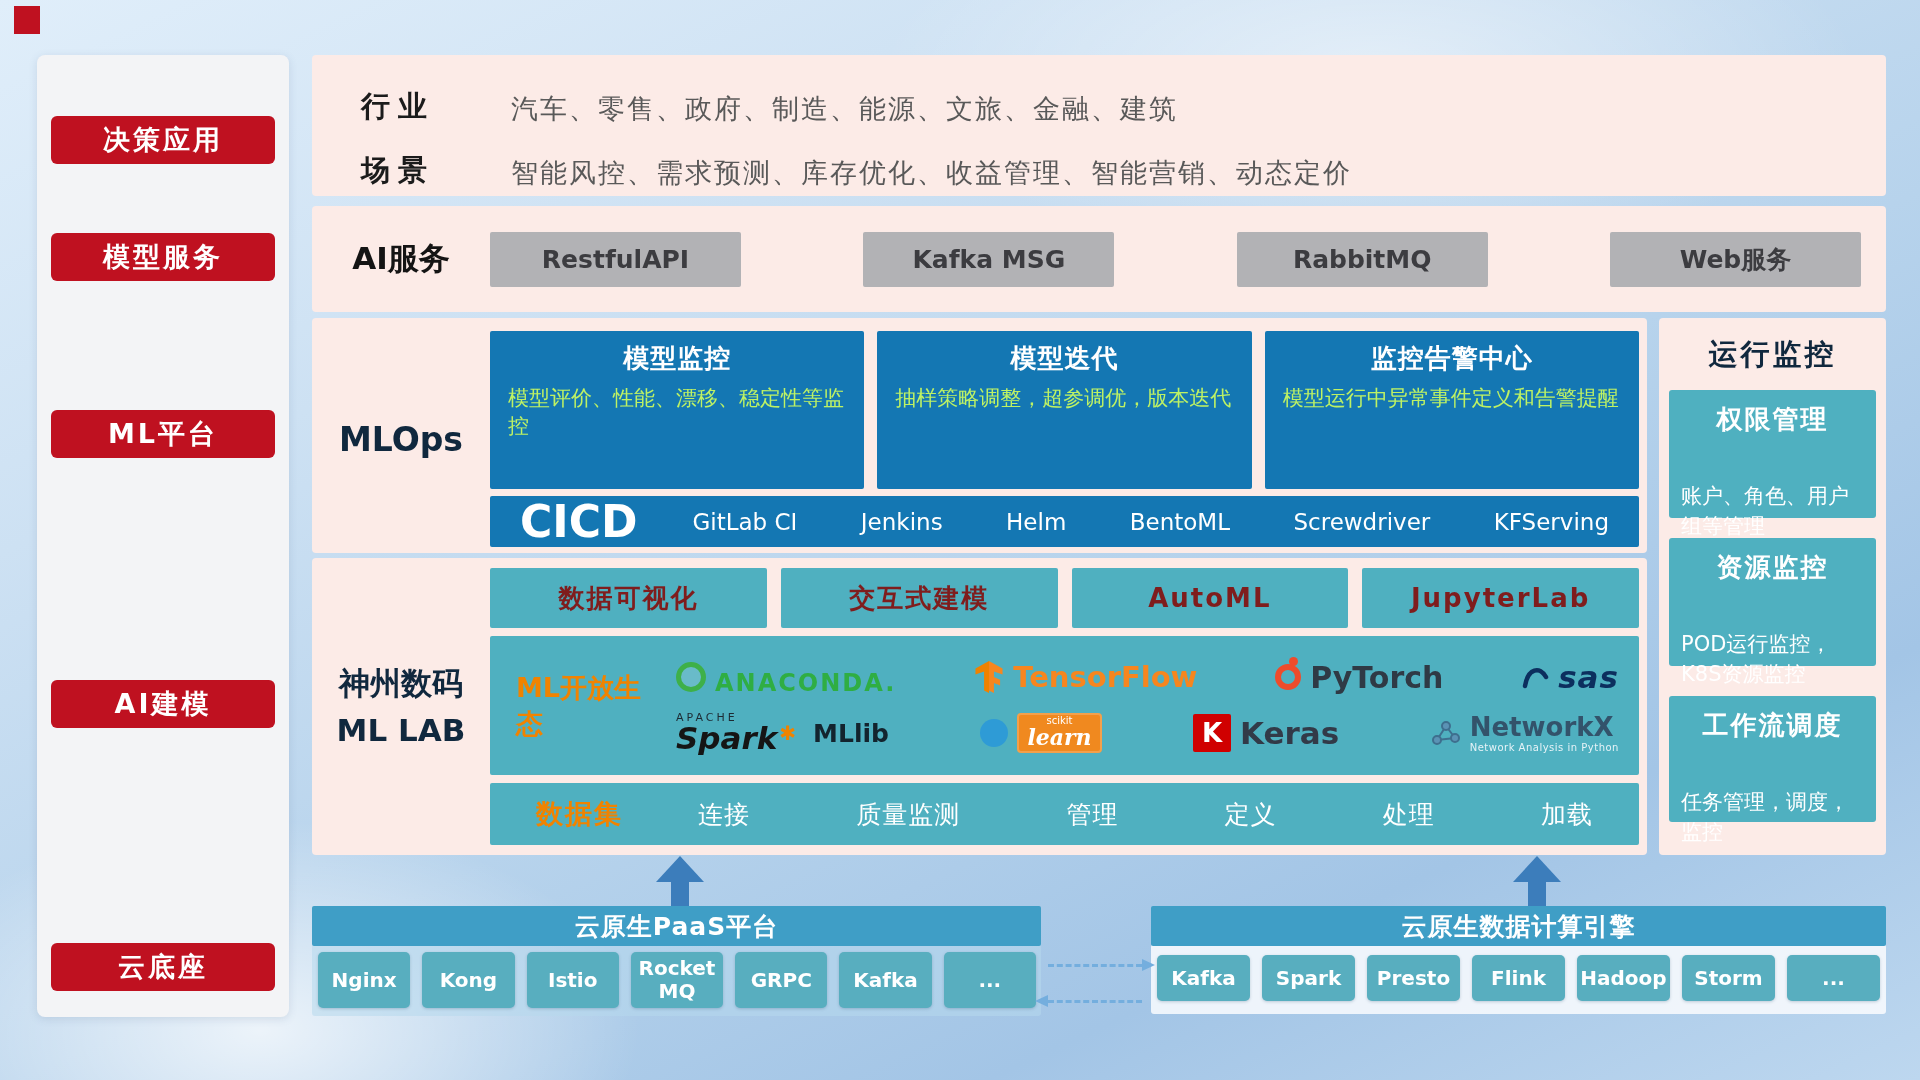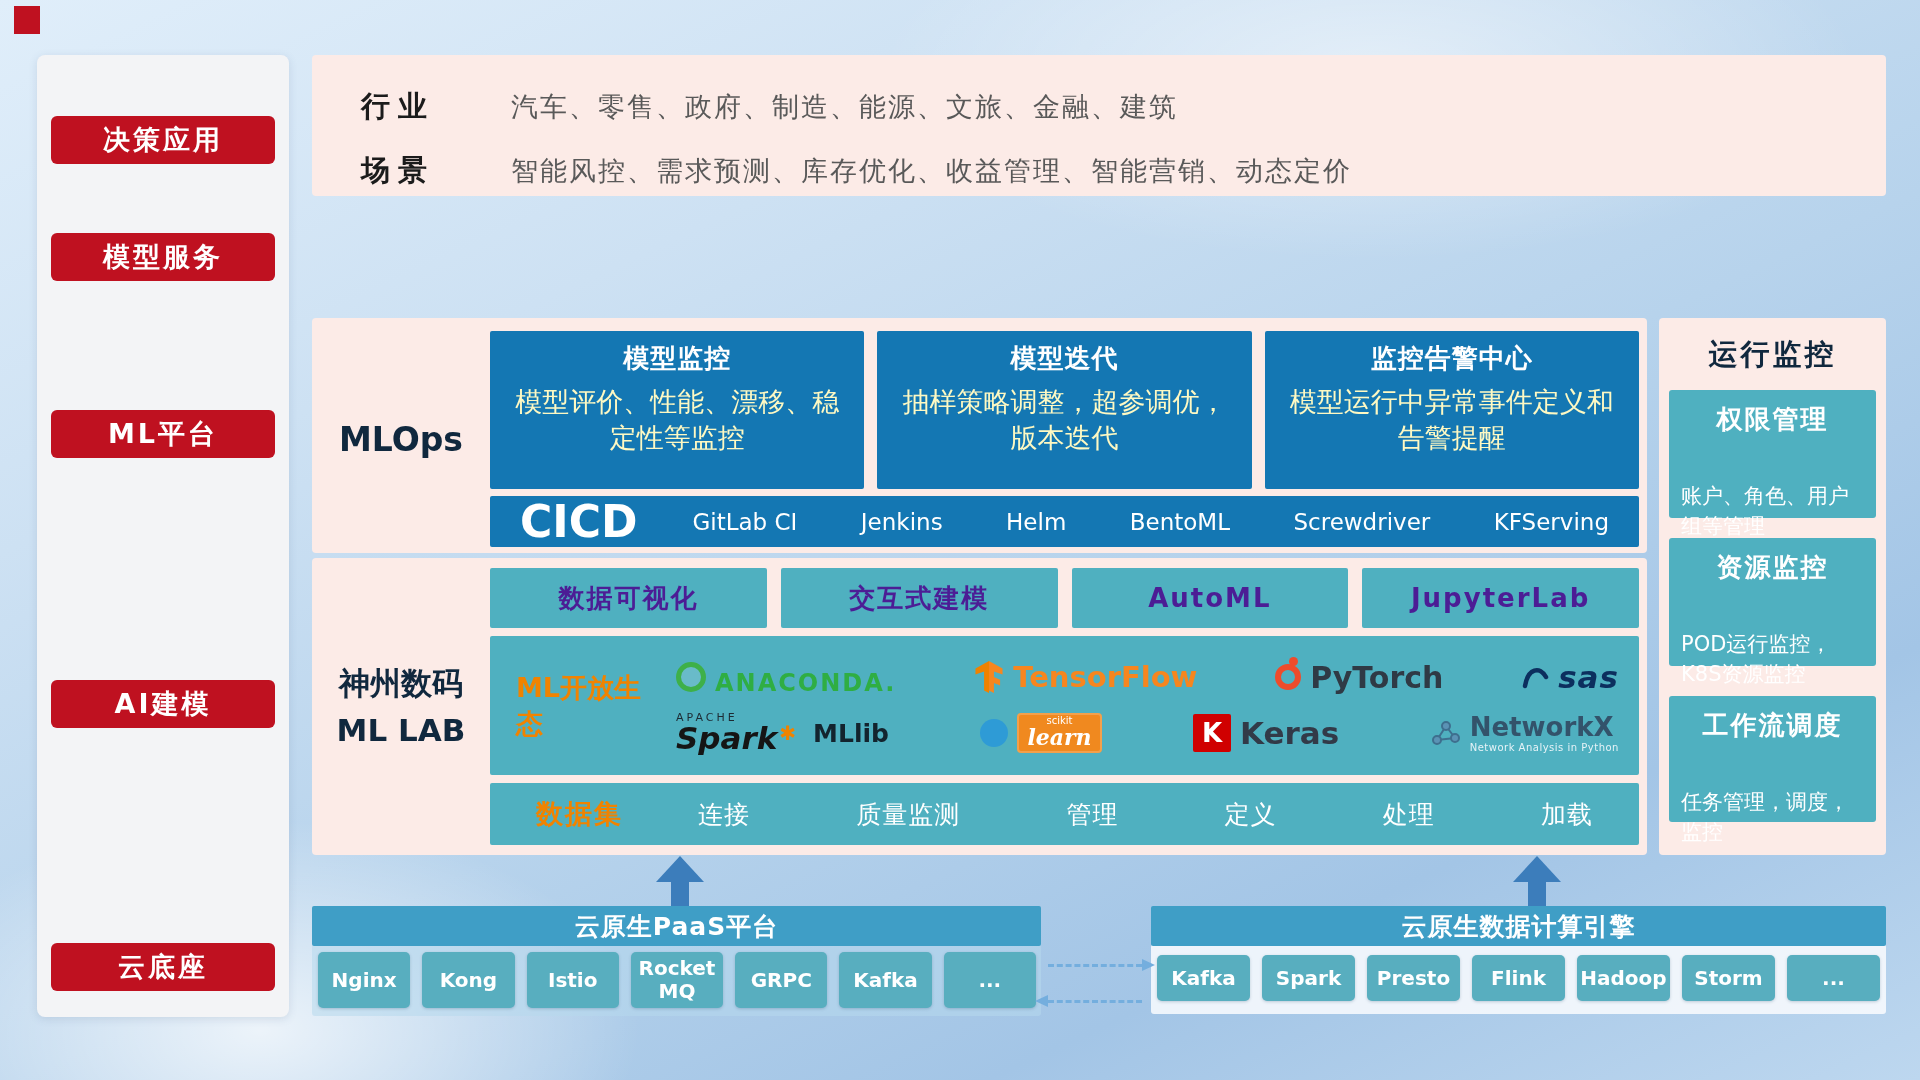--- a/index.html
+++ b/index.html
@@ -22,52 +22,52 @@
   .badge { position:absolute; left:14px; width:224px; height:48px; background:#bf1120; color:#fff;
     font-size:27px; font-weight:bold; letter-spacing:3px; display:flex; align-items:center;
     justify-content:center; border-radius:6px; }
   .b1{top:61px;} .b2{top:178px;} .b3{top:355px;} .b4{top:625px;} .b5{top:888px;}
 
   .panel { position:absolute; background:#fcebe7; border-radius:4px; }
 
   
   .apps { left:312px; top:55px; width:1574px; height:141px; display:flex; flex-direction:column;
     justify-content:space-evenly; padding:8px 30px 8px 49px; }
-  .app-row { display:flex; align-items:center;margin-top:24px; }
+  .app-row { display:flex; align-items:flex-end;margin-top:24px; }
   .app-label { width:150px; font-size:29px; font-weight:bold; color:#1b1b1b; letter-spacing:8px; }
   .app-value { font-size:27px; color:#595959; letter-spacing:2px; }
 
   
   .service { left:312px; top:206px; width:1574px; height:106px; display:flex; align-items:center; }
   .service-label { width:178px; text-align:center; font-size:31px; font-weight:bold; color:#141414; }
   .service-items { flex:1; display:flex; justify-content:space-between; padding-right:25px; }
   .gray-btn { width:251px; height:55px; background:#b2b2b5; color:#3c3c40; font-weight:bold;
     font-size:25px; display:flex; align-items:center; justify-content:center; border-radius:2px; }
 
   
   .mlops { left:312px; top:318px; width:1335px; height:235px; display:flex; padding:13px 8px 6px 0; }
   .mlops-label { width:178px; display:flex; align-items:center; justify-content:center;
     font-size:33px; font-weight:bold; color:#10283e; }
   .mlops-content { flex:1; display:flex; flex-direction:column; }
   .mlops-cards { display:flex; gap:13px; height:161px; }
   .blue-card { flex:1; background:#1477b3; color:#fff; padding:10px 18px; border-radius:2px; }
   .blue-card h3 { text-align:center; font-size:26px; font-weight:bold; margin-bottom:8px; letter-spacing:1px; }
-  .blue-card p { font-size:27px; line-height:1.35; color:#fef9c3;text-align:center; }
+  .blue-card p { font-size:21px; line-height:1.35; color:#bef264; }
   .cicd { margin-top:7px; flex:1; background:#1477b3; color:#fff; display:flex; align-items:center;
     padding:0 30px; border-radius:2px; }
   .cicd-label { font-size:44px; font-weight:bold; margin-right:55px; }
   .cicd-items { flex:1; display:flex; justify-content:space-between; align-items:center; font-size:23px; }
 
   
   .mllab { left:312px; top:558px; width:1335px; height:297px; display:flex; padding:10px 8px 10px 0; }
   .mllab-label { width:178px; display:flex; flex-direction:column; align-items:center; justify-content:center;
     font-size:31px; font-weight:bold; color:#10283e; line-height:1.5; }
   .mllab-content { flex:1; display:flex; flex-direction:column; }
   .tools { display:flex; gap:14px; height:60px; }
-  .tool { flex:1; background:#4fb0c0; color:#4c1d95; font-size:26px; font-weight:bold;
+  .tool { flex:1; background:#4fb0c0; color:#7f1d1d; font-size:26px; font-weight:bold;
     display:flex; align-items:center; justify-content:center; border-radius:2px; letter-spacing:2px; }
   .eco { margin-top:8px; height:139px; background:#4fb0c0; display:flex; align-items:center;
     padding:0 12px 0 26px; border-radius:2px; }
   .eco-label { width:152px; color:#f08300; font-size:27px; font-weight:bold; }
   .eco-logos { flex:1; height:100%; display:flex; flex-direction:column; justify-content:space-evenly; padding:6px 8px; }
   .eco-row { display:flex; align-items:center; justify-content:space-between; }
   .logo { display:flex; align-items:center; gap:9px; }
 
   .ana-icon { width:30px; height:30px; border:5px solid #3eb049; border-radius:50%; background:rgba(255,255,255,.15); }
   .ana-text { color:#2fae43; font-weight:bold; font-size:24px; letter-spacing:2px;margin-top:12px; }
@@ -165,20 +165,29 @@
     <div class="app-row">
       <span class="app-label">行业</span>
       <span class="app-value">汽车、零售、政府、制造、能源、文旅、金融、建筑</span>
     </div>
     <div class="app-row">
       <span class="app-label">场景</span>
       <span class="app-value">智能风控、需求预测、库存优化、收益管理、智能营销、动态定价</span>
     </div>
   </section>
 
+  <section class="panel service">
+    <div class="service-label">AI服务</div>
+    <div class="service-items">
+      <div class="gray-btn">RestfulAPI</div>
+      <div class="gray-btn">Kafka MSG</div>
+      <div class="gray-btn">RabbitMQ</div>
+      <div class="gray-btn">Web服务</div>
+    </div>
+  </section>
 
   <section class="panel mlops">
     <div class="mlops-label">MLOps</div>
     <div class="mlops-content">
       <div class="mlops-cards">
         <div class="blue-card">
           <h3>模型监控</h3>
           <p>模型评价、性能、漂移、稳定性等监控</p>
         </div>
         <div class="blue-card">

